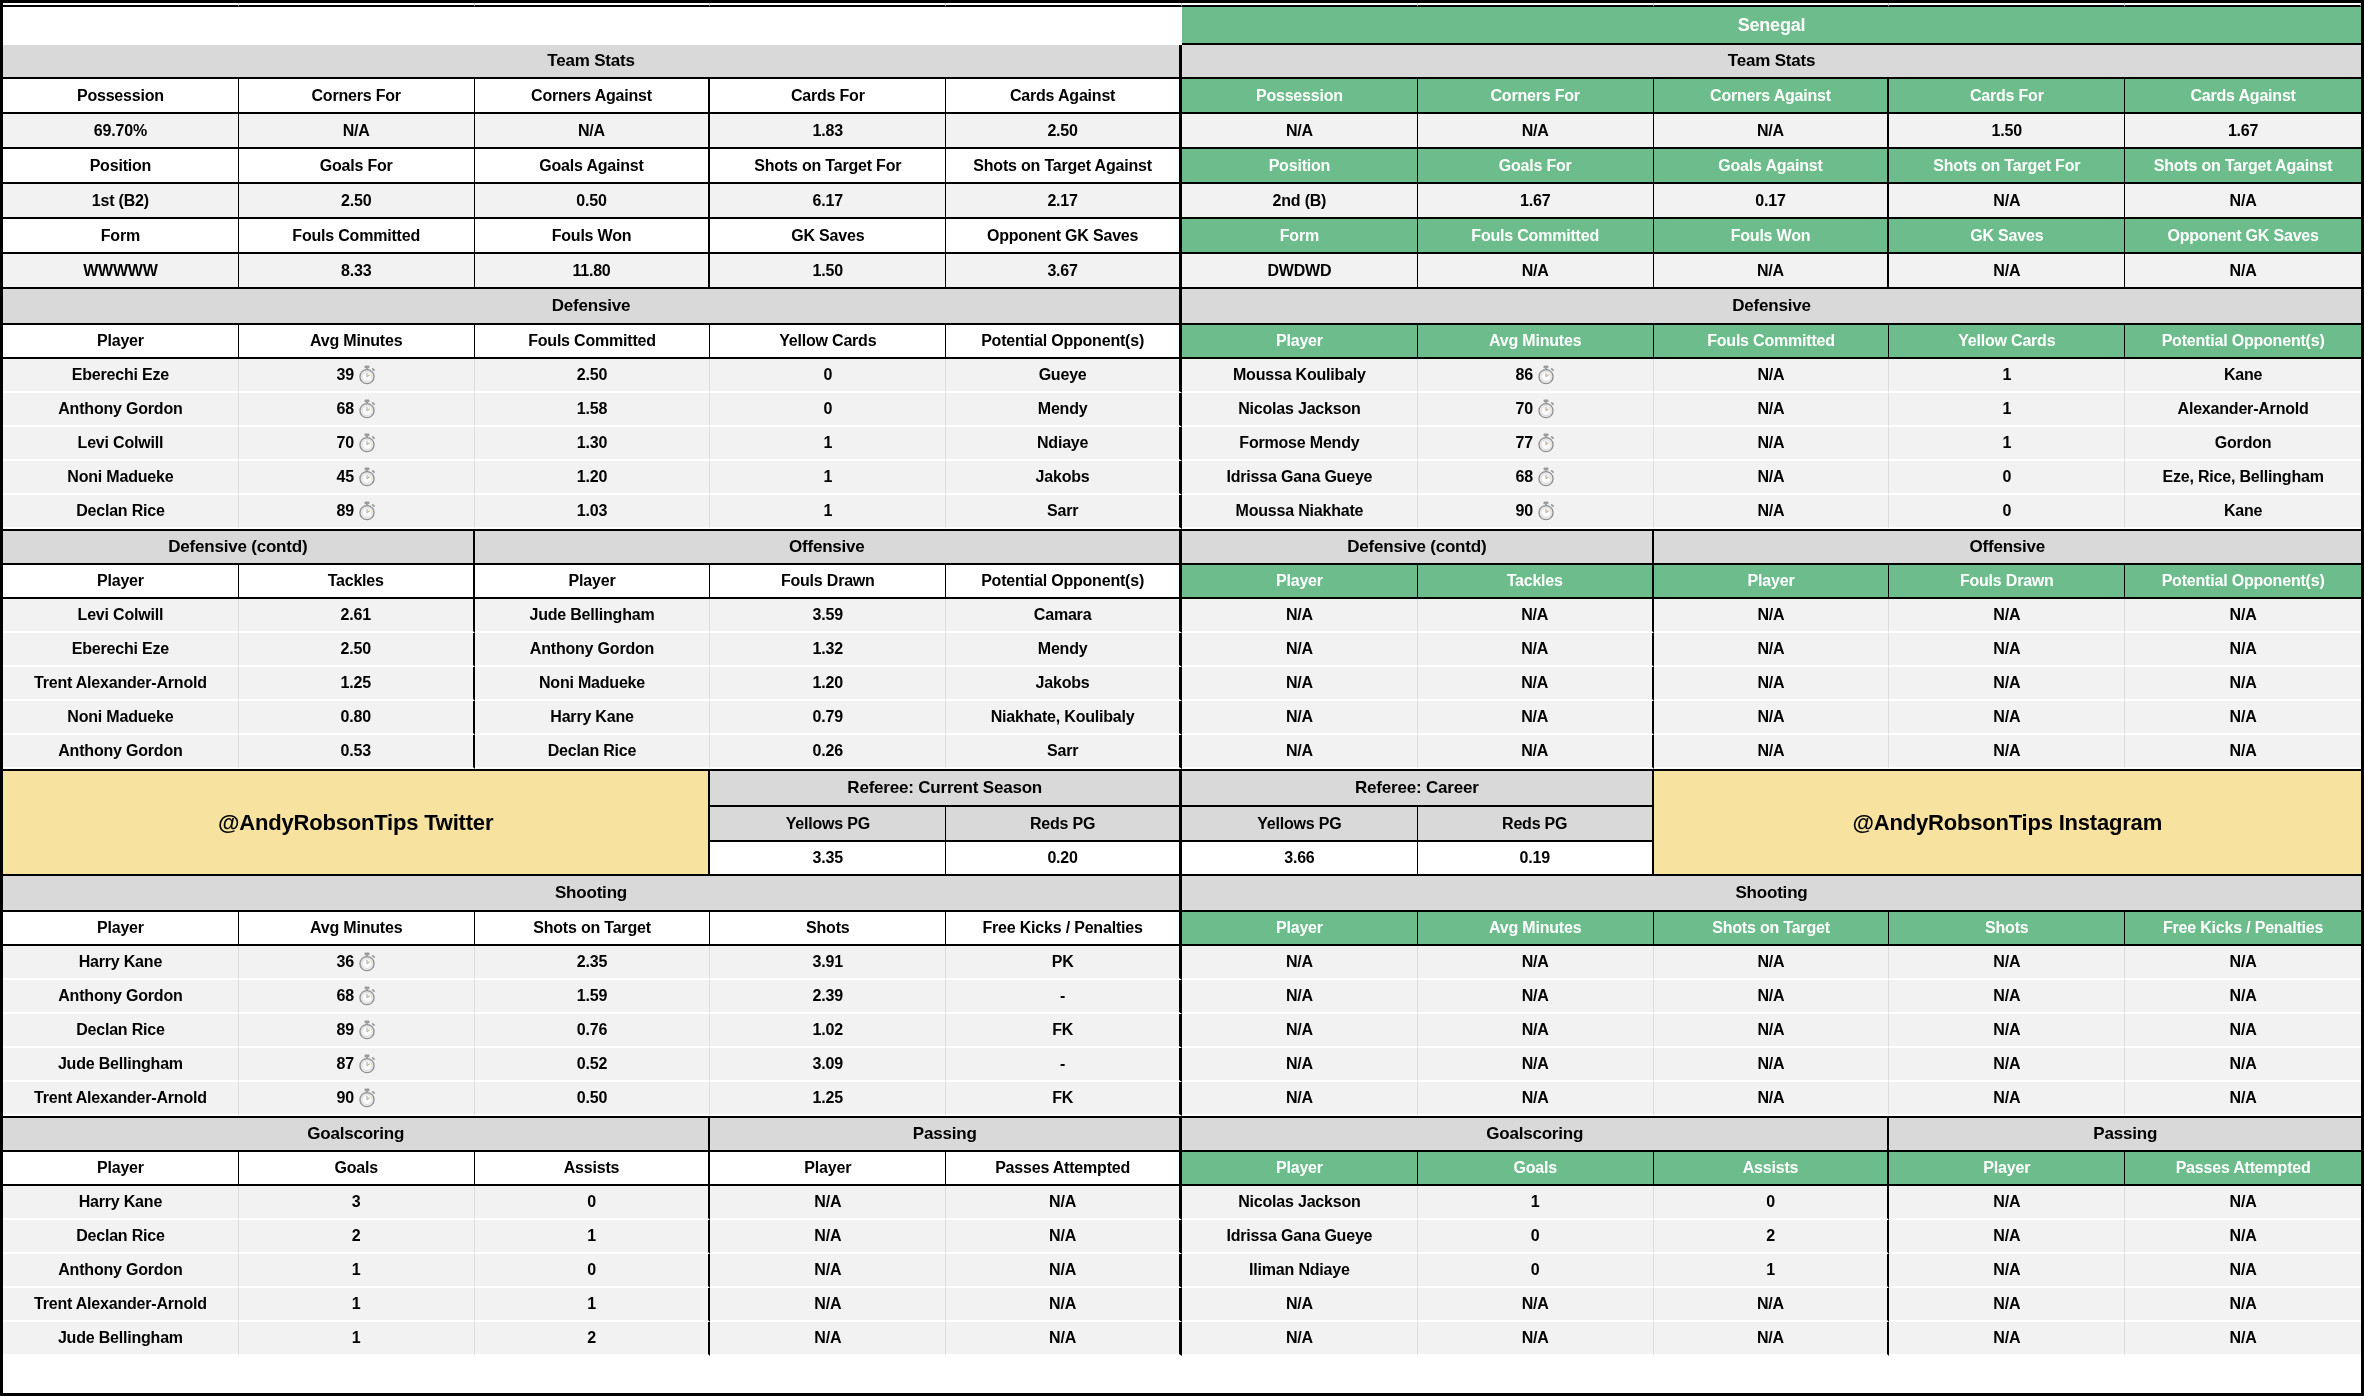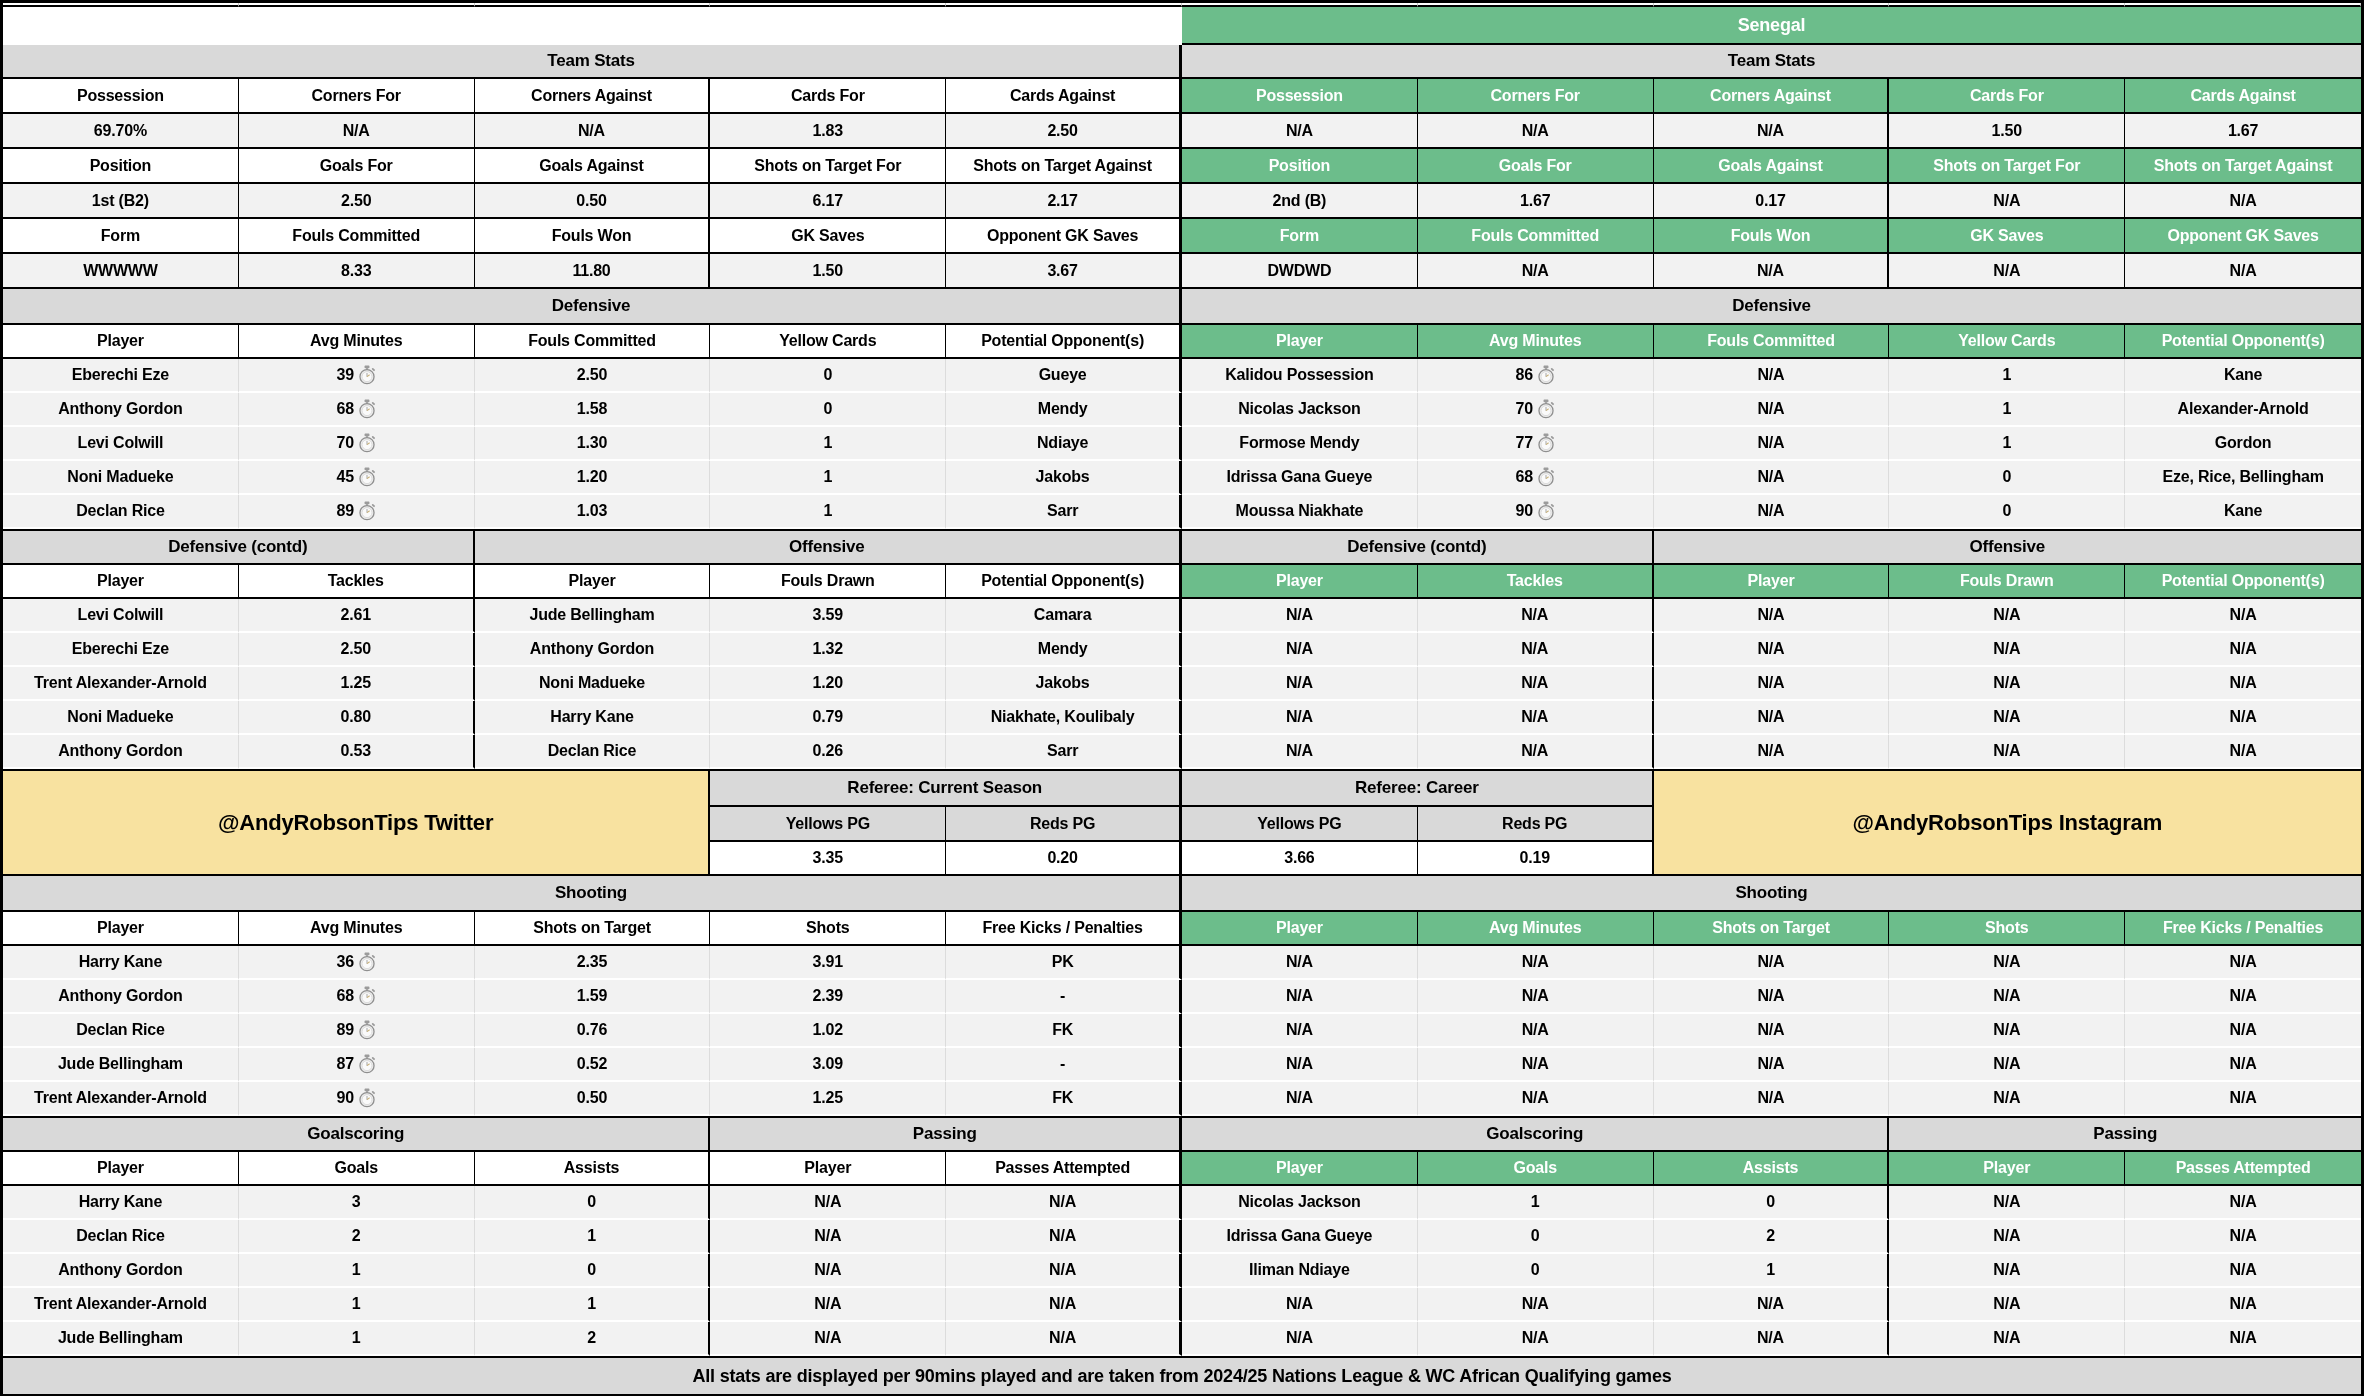--- a/index.html
+++ b/index.html
@@ -294,21 +294,21 @@
     <div class="cell drow" style="grid-area: 12 / 3 / auto / span 1;">
       <span>2.50</span>
     </div>
     <div class="cell drow" style="grid-area: 12 / 4 / auto / span 1;">
       <span>0</span>
     </div>
     <div class="cell drow cd" style="grid-area: 12 / 5 / auto / span 1;">
       <span>Gueye</span>
     </div>
     <div class="cell drow" style="grid-area: 12 / 6 / auto / span 1;">
-      <span>Kalidou Possession</span>
+      <span>Moussa Koulibaly</span>
     </div>
     <div class="cell drow" style="grid-area: 12 / 7 / auto / span 1;">
       <span>86</span>
       <svg width="18" height="20" viewBox="0 0 22 24" aria-hidden="true">
     <rect x="8" y="0.5" width="6" height="3.2" rx="1" fill="#9b9b9b"></rect>
     <rect x="10" y="2.5" width="2" height="3" fill="#9b9b9b"></rect>
     <rect x="16.6" y="4.2" width="4.4" height="2.2" rx="1" fill="#9b9b9b" transform="rotate(45 18.8 5.3)"></rect>
     <circle cx="11" cy="14" r="8.6" fill="#ededed" stroke="#8f8f8f" stroke-width="1.6"></circle>
     <circle cx="11" cy="14" r="6.1" fill="#fafafa" stroke="#d5d5d5" stroke-width="1"></circle>
     <path d="M11 14 L11 9.6" stroke="#b0b0b0" stroke-width="1.4" fill="none"></path>
@@ -1159,17 +1159,14 @@
       <span>N/A</span>
     </div>
     <div class="cell drow md" style="grid-area: 40 / 8 / auto / span 1;">
       <span>N/A</span>
     </div>
     <div class="cell drow" style="grid-area: 40 / 9 / auto / span 1;">
       <span>N/A</span>
     </div>
     <div class="cell drow edge" style="grid-area: 40 / 10 / auto / span 1;">
       <span>N/A</span>
-    </div>
-    <div class="cell footer bt edge" style="grid-area: 41 / 1 / auto / span 10;">
-      <span>All stats are displayed per 90mins played and are taken from 2024/25 Nations League &amp; WC African Qualifying games</span>
     </div>
   </div>
 
 </body></html>

